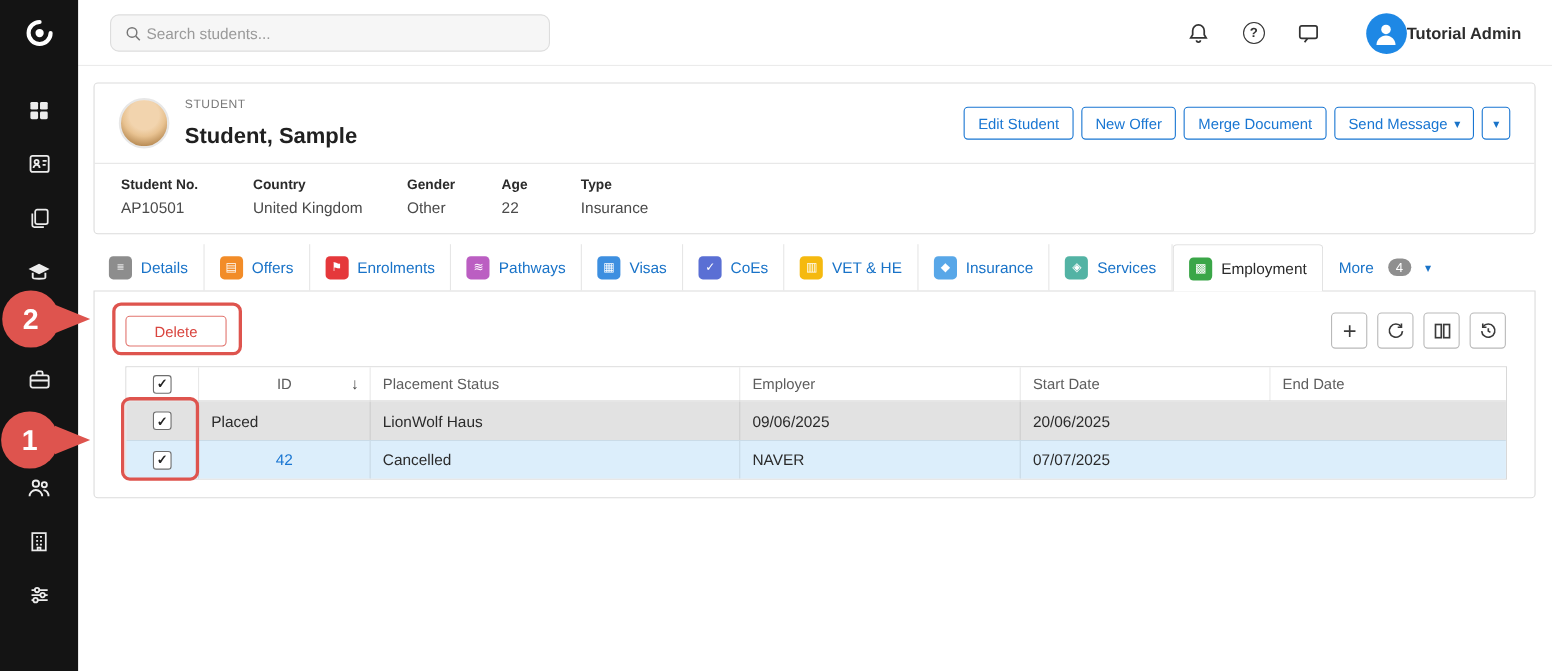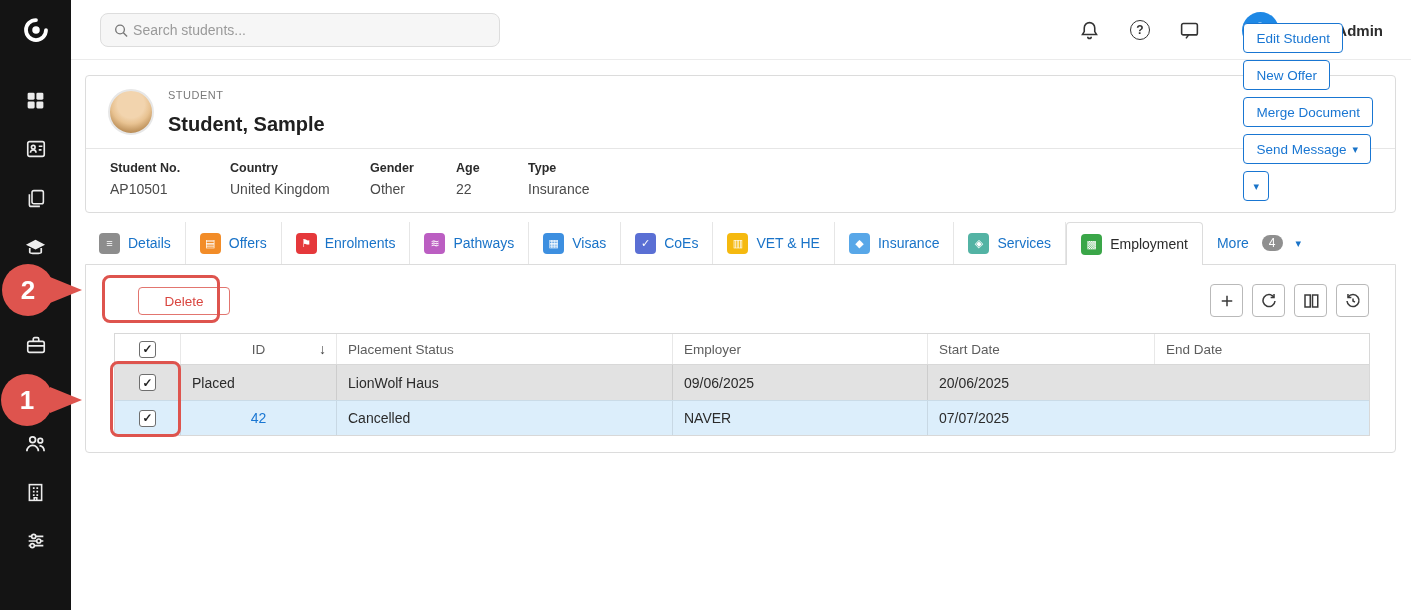--- a/index.html
+++ b/index.html
@@ -25,40 +25,40 @@
   .user-name { font-size:15px; font-weight:bold; color:#2d2d2d; }
 
   
   .student-card { position:absolute; left:85px; top:75px; width:1311px; background:#fff; border:1px solid #dcdcdc; border-radius:4px; }
   .sc-head { display:flex; align-items:center; padding:13px 22px; height:72px; }
   .student-photo { width:46px; height:46px; border-radius:50%; border:2px solid #e7e7e7;
      background: radial-gradient(circle at 50% 32%, #f2d4ae 0 38%, #e8c291 55%, #b98c55 80%, #8d6a41); }
   .sc-names { margin-left:14px; }
   .sc-type { font-size:11px; color:#7a7a7a; letter-spacing:.5px; }
   .sc-name { font-size:20px; font-weight:bold; color:#202020; margin-top:12px; }
-  .sc-actions { margin-left:auto; display:flex; align-items:flex-start; gap:7px;flex-direction:column; }
+  .sc-actions { margin-left:auto; display:flex; align-items:flex-end; gap:7px; }
   .btn-blue { height:30px; padding:0 12px; background:#fff; border:1px solid #1976d2; color:#1976d2; border-radius:4px; font-size:13.5px; font-family:"Liberation Sans",sans-serif; cursor:pointer; display:flex; align-items:center; gap:6px; }
   .btn-caret { padding:0 9px; }
   .sc-info { border-top:1px solid #e6e6e6; display:flex; padding:12px 24px 15px; }
   .info-col .lbl { font-size:12.5px; font-weight:bold; color:#2b2b2b; }
   .info-col .val { font-size:14px; color:#4a4a4a; margin-top:6px; }
   .w1{width:120px}.w2{width:140px}.w3{width:86px}.w4{width:72px}
 
   
   .tabs { position:absolute; left:85px; top:222px; width:1311px; height:42px; display:flex; z-index:4; }
   .tab { display:flex; align-items:center; gap:8px; padding:0 14px; font-size:14px; color:#1973c8; border-right:1px solid #e6e6e6; cursor:pointer; white-space:nowrap; }
   .tab-ic { width:21px; height:21px; border-radius:4px; display:flex; align-items:center; justify-content:center; color:#fff; font-size:11px; line-height:1; }
   .tab.active { background:#fff; border:1px solid #dcdcdc; border-bottom:none; border-radius:4px 4px 0 0; height:43px; color:#2b2b2b; }
   .tab-more { border-right:none; gap:13px; }
   .badge { background:#8f8f8f; color:#fff; font-size:12px; border-radius:9px; padding:1px 7px; }
   .caret { color:#1973c8; font-size:11px; }
 
   
   .panel { position:absolute; left:85px; top:264px; width:1311px; height:189px; background:#fff; border:1px solid #dcdcdc; border-radius:0 0 4px 4px; z-index:1; }
-  .btn-delete { position:absolute; left:28px; top:22px; width:92px; height:28px; background:#fff; border:1px solid #e2756f; color:#d9453f; font-size:13.5px; border-radius:4px; cursor:pointer; font-family:"Liberation Sans",sans-serif;margin-left:24px; }
+  .btn-delete { position:absolute; left:28px; top:22px; width:92px; height:28px; background:#fff; border:1px solid #e2756f; color:#d9453f; font-size:13.5px; border-radius:4px; cursor:pointer; font-family:"Liberation Sans",sans-serif; }
   .tool-group { position:absolute; right:26px; top:19px; display:flex; gap:9px; }
   .tool-btn { width:33px; height:33px; border:1px solid #b9b9b9; border-radius:4px; background:#fff; display:flex; align-items:center; justify-content:center; cursor:pointer; }
 
   
   .grid-table { position:absolute; left:28px; top:68px; width:1256px; border:1px solid #d8d8d8; }
   .tr { display:grid; grid-template-columns:66px 156px 336px 255px 227px 1fr; }
   .thead { height:31px; background:#fff; border-bottom:1px solid #d8d8d8; }
   .thead .td { font-size:13.5px; color:#5d5d5d; }
   .td { display:flex; align-items:center; padding-left:11px; border-right:1px solid rgba(0,0,0,.09); overflow:hidden; }
   .td:last-child { border-right:none; }

